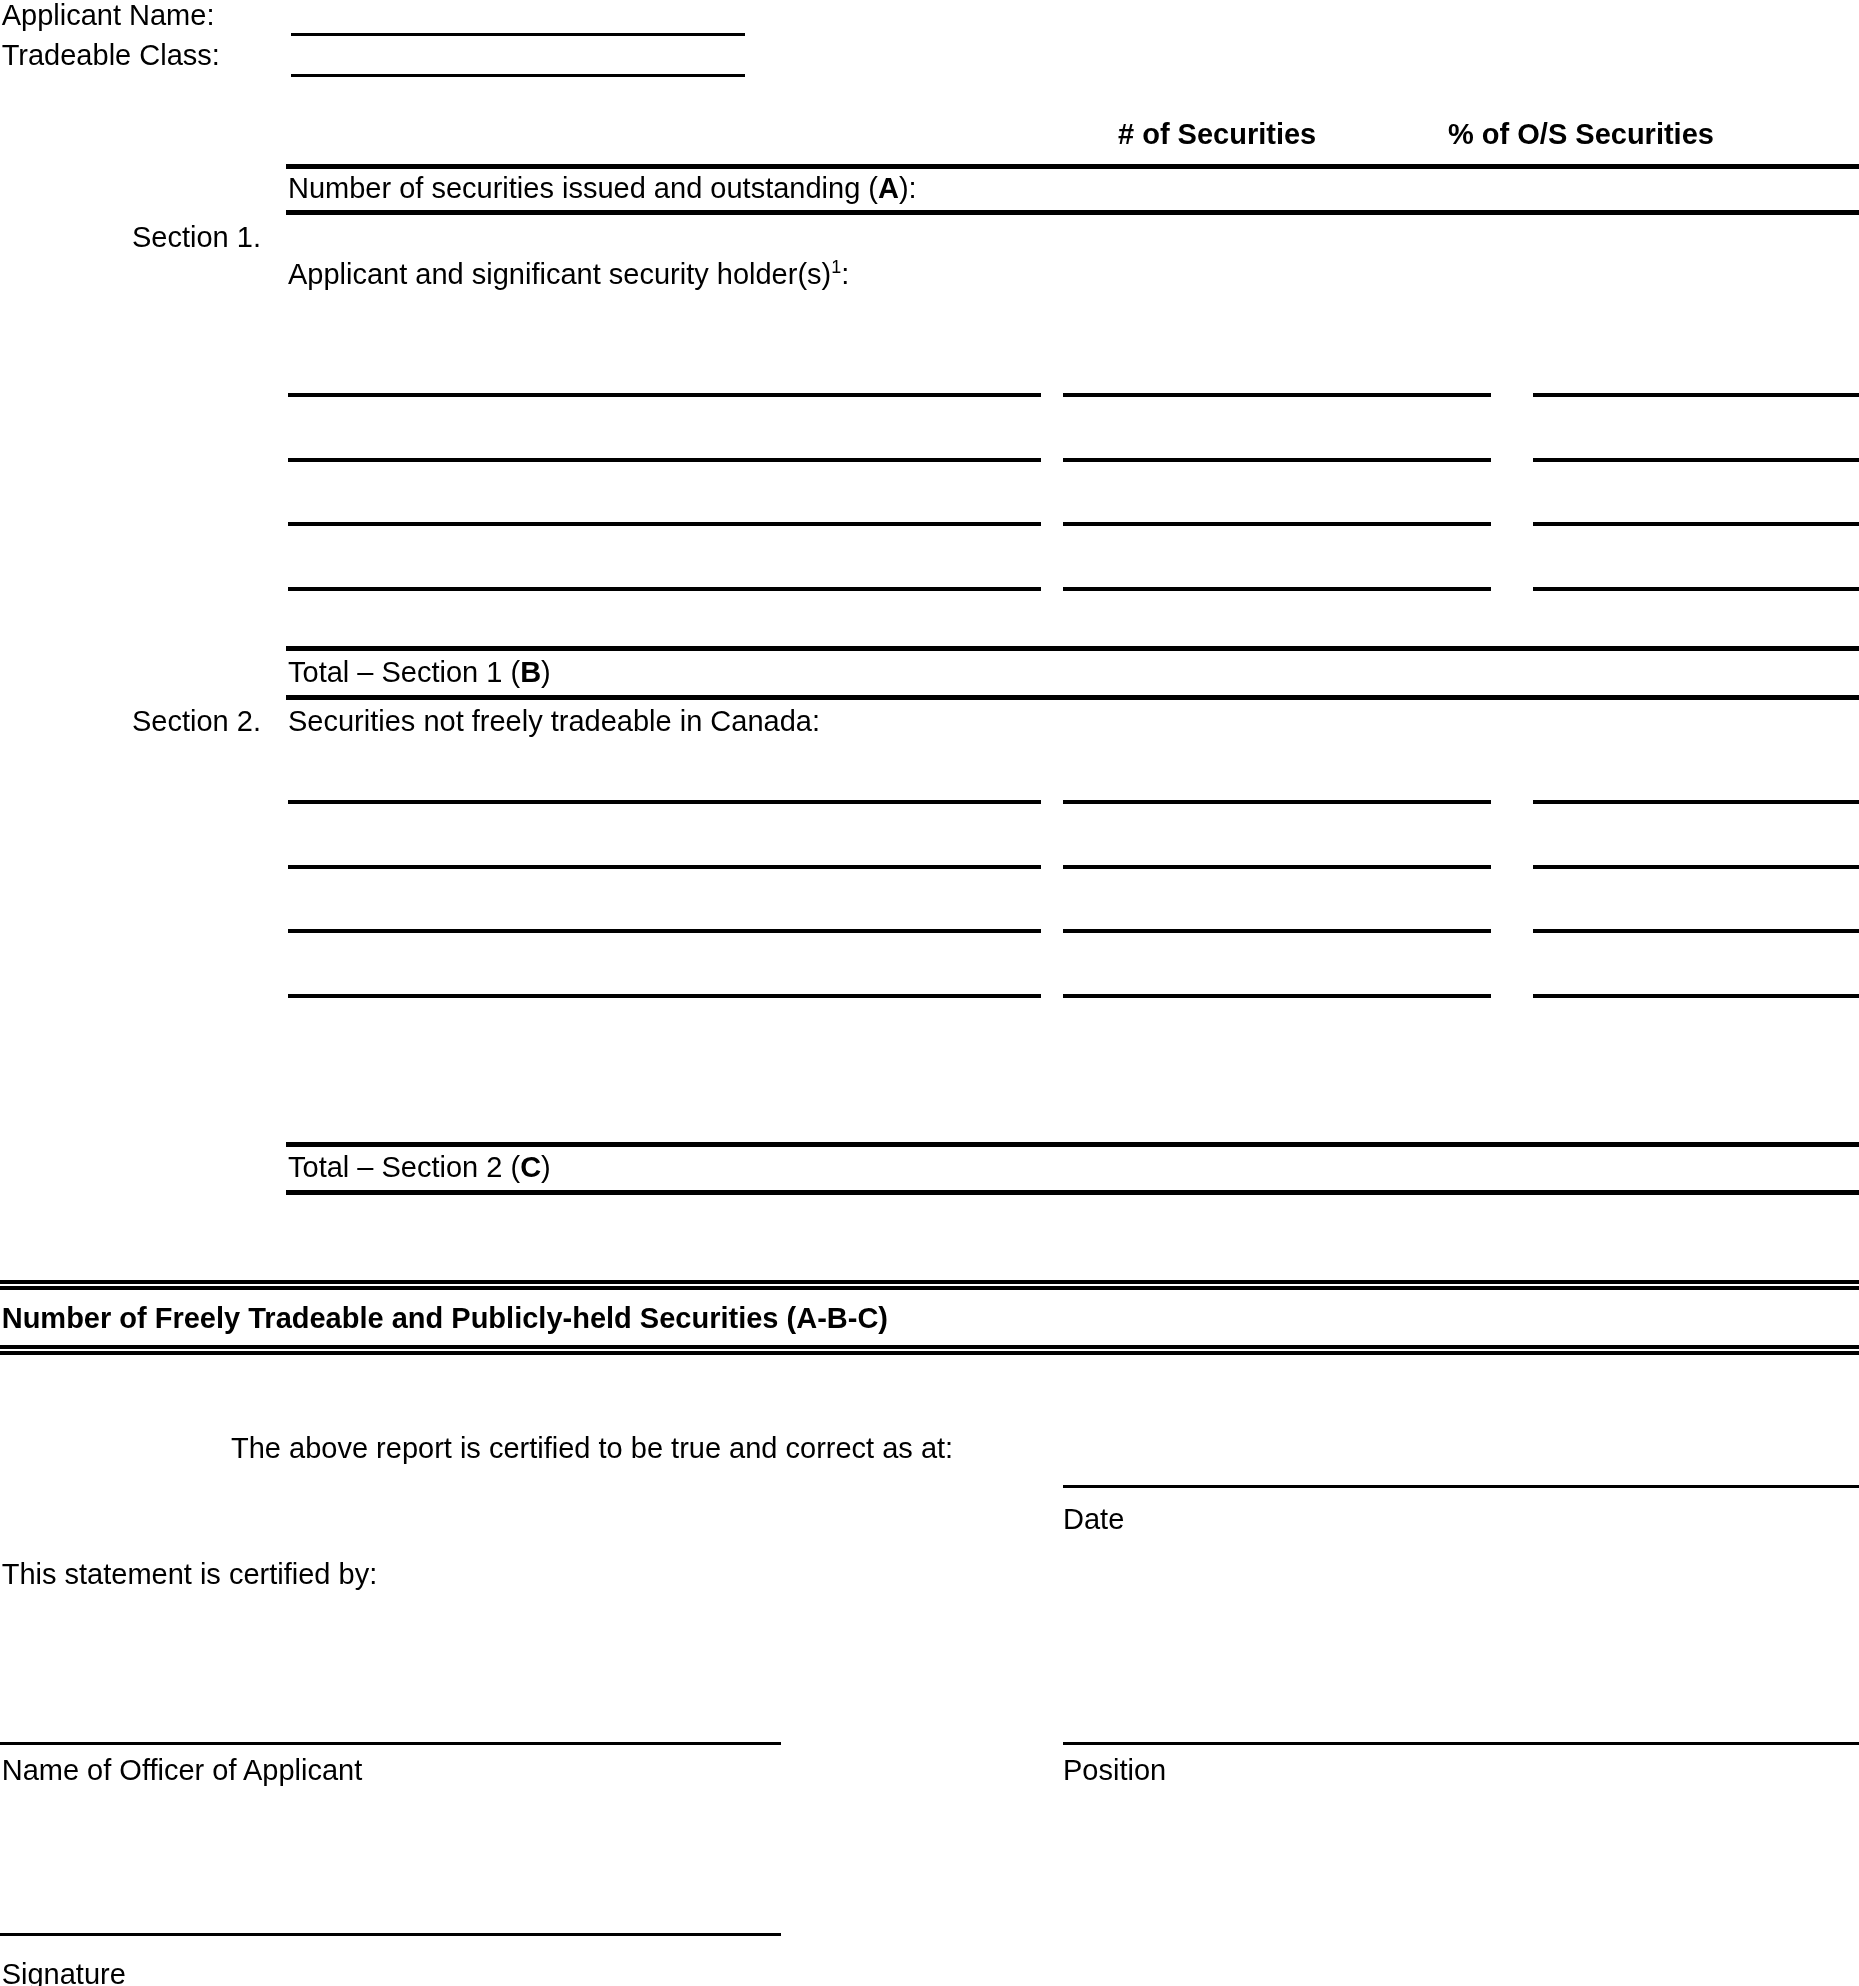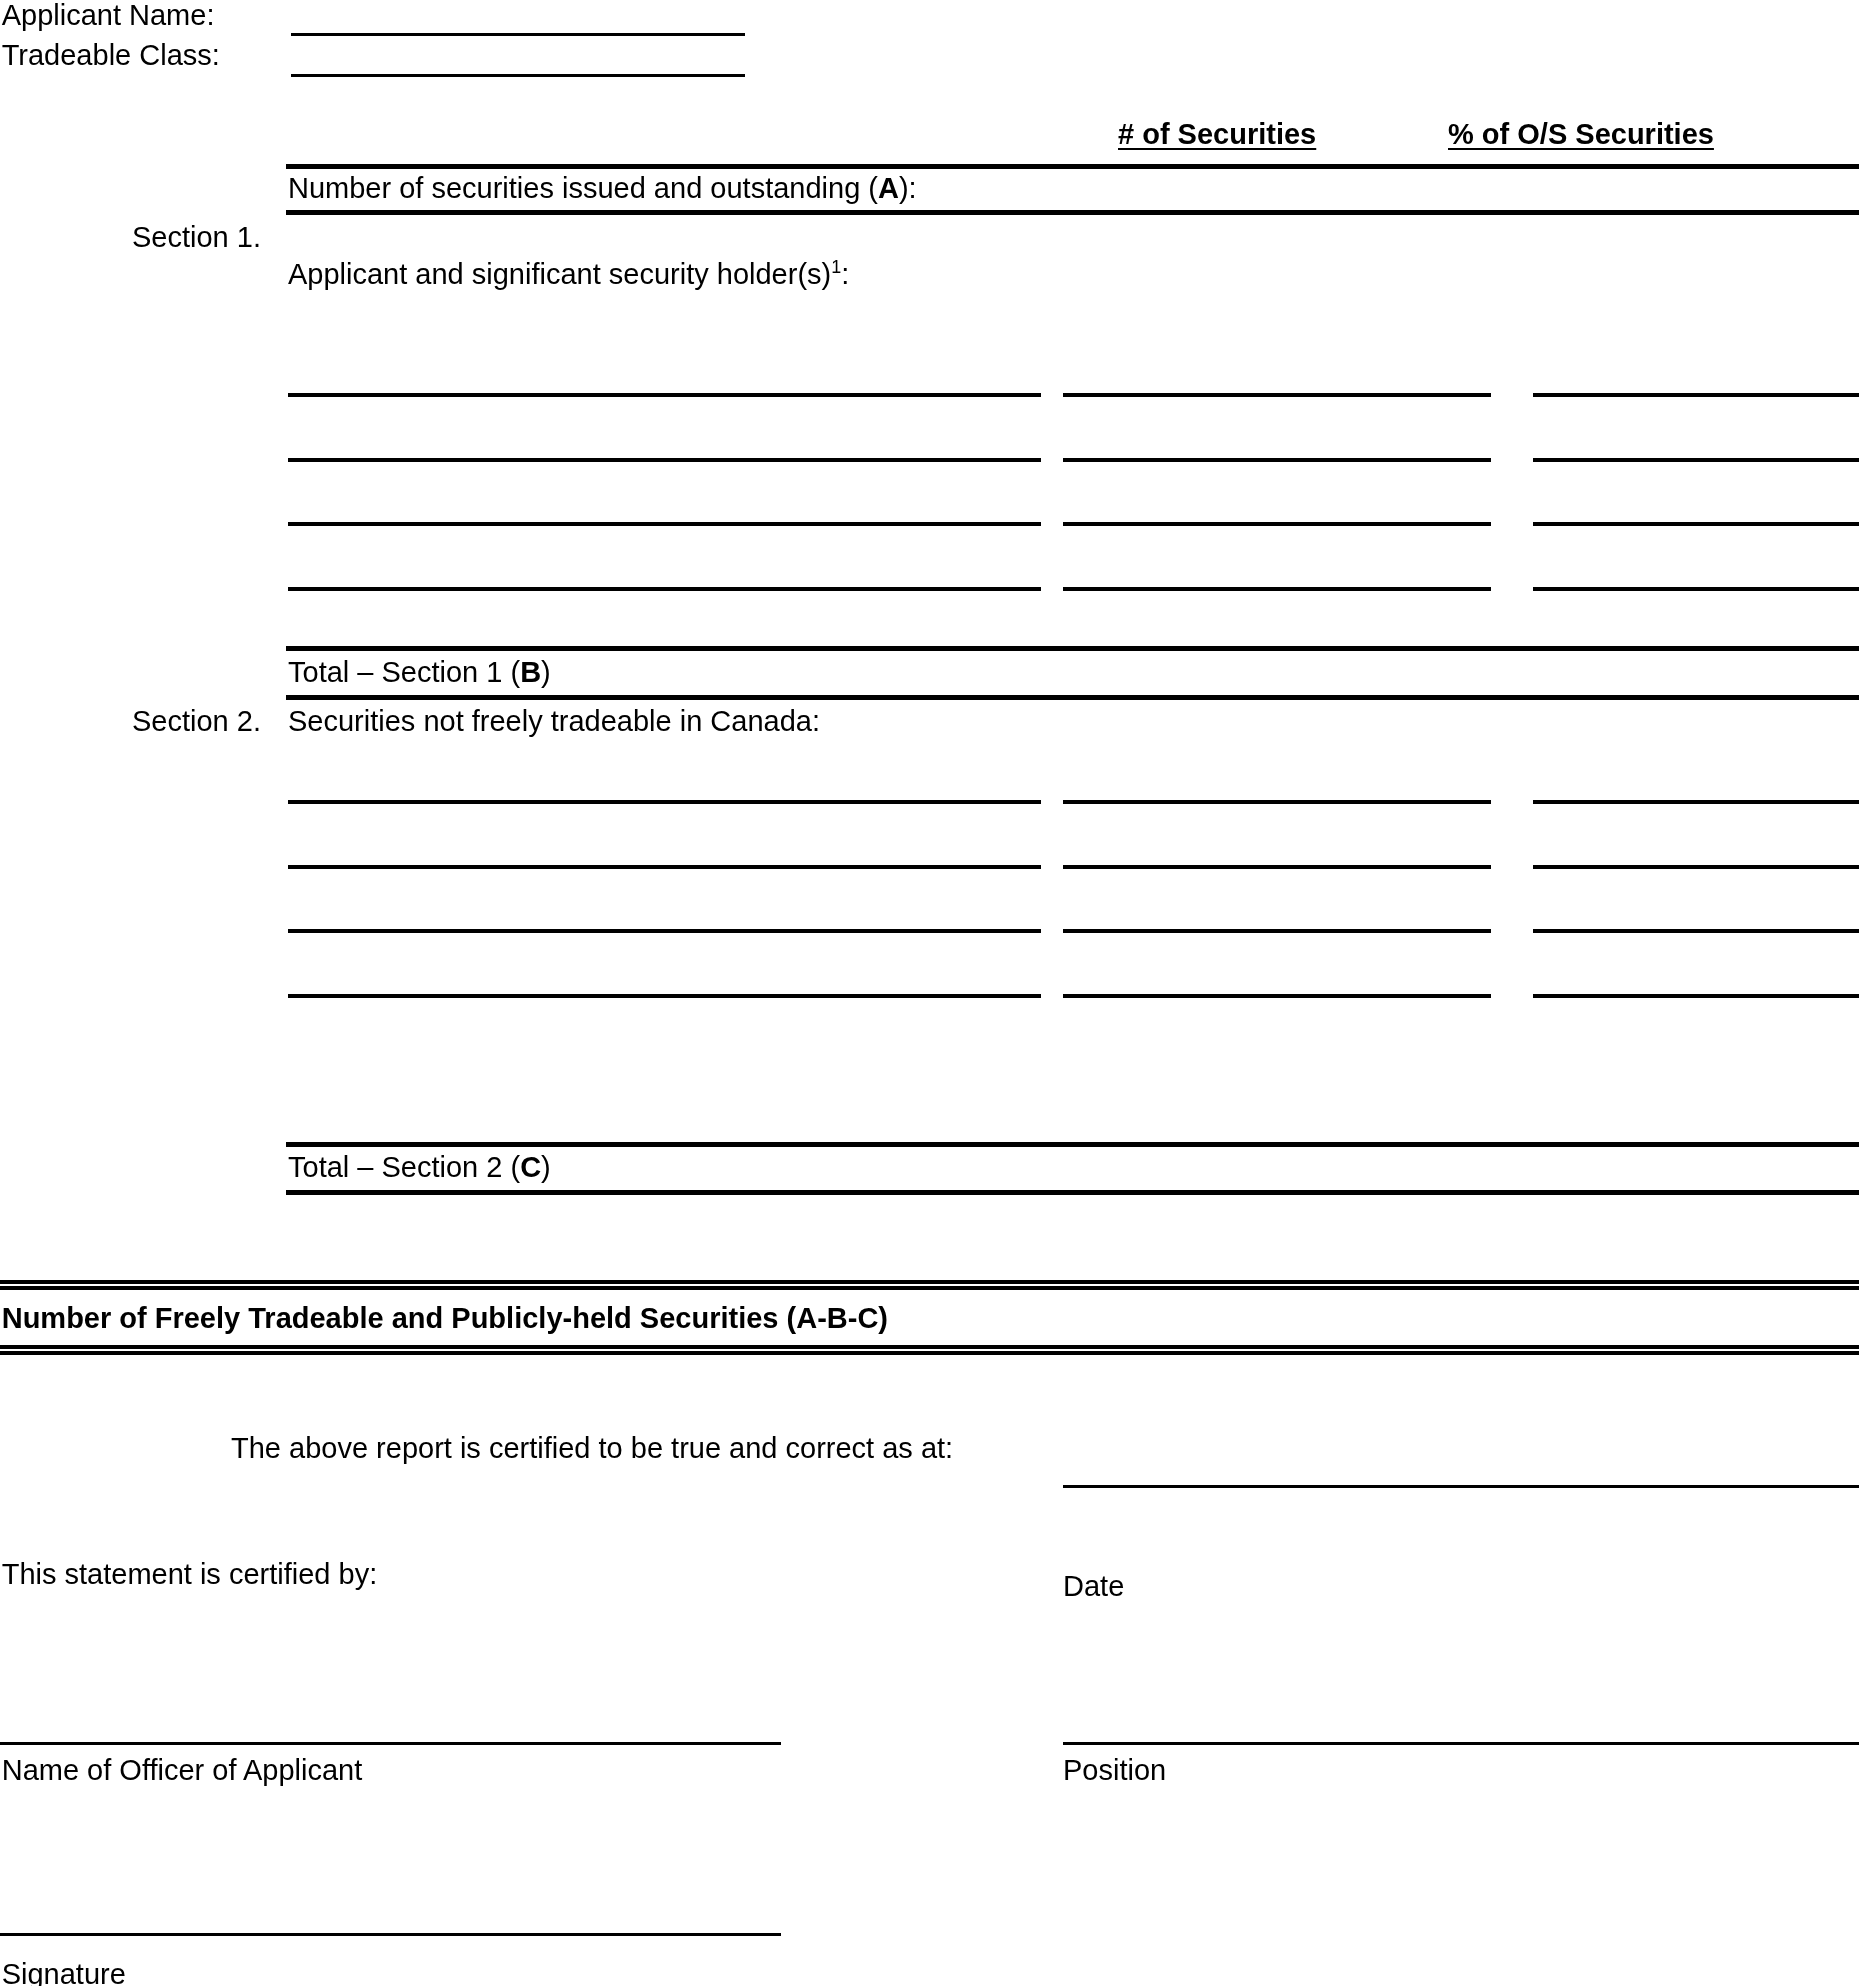--- a/index.html
+++ b/index.html
@@ -19,21 +19,21 @@
     overflow: hidden;
   }
   .txt {
     position: absolute;
     font-size: 29px;
     line-height: 35px;
     white-space: pre;
     color: #000;
   }
   .bold { font-weight: bold; }
-  .uline { text-decoration: underline; text-underline-offset: 4.4px; }
+  .uline { text-underline-offset: 4.4px; }
   sup { font-size: 0.62em; vertical-align: super; line-height: 0; }
 
   
   .rule {
     position: absolute;
     background: #000;
     height: 3.5px;
   }
   .rule-thin { height: 2.6px; }
   .rule-thick { height: 5.2px; }
@@ -120,21 +120,21 @@
   <div class="rule rule-thick" style="left:286px; top:1142px; width:1573px;"></div>
   <div class="txt" style="left:288px; top:1150px;"><span>Total – Section 2 (</span><span class="bold">C</span><span>)</span></div>
   <div class="rule rule-thick" style="left:286px; top:1190px; width:1573px;"></div>
 
   <div class="rule-double" style="left:0px; top:1280px; width:1860px;"></div>
   <div class="txt bold" style="left:1.7px; top:1301px;text-align:right;">Number of Freely Tradeable and Publicly-held Securities (A-B-C)</div>
   <div class="rule-double" style="left:0px; top:1345px; width:1860px;"></div>
 
   <div class="txt" style="left:231px; top:1431px;">The above report is certified to be true and correct as at:</div>
   <div class="rule rule-thin" style="left:1063px; top:1485px; width:797px;"></div>
-  <div class="txt" style="left:1063px; top:1569px;">Date</div>
+  <div class="txt" style="left:1063px; top:1502px;">Date</div>
 
   <div class="txt" style="left:1.7px; top:1557px;">This statement is certified by:</div>
 
   <div class="rule rule-thin" style="left:0px; top:1742px; width:781px;"></div>
   <div class="txt" style="left:1.7px; top:1753px;">Name of Officer of Applicant</div>
 
   <div class="rule rule-thin" style="left:1063px; top:1742px; width:797px;"></div>
   <div class="txt" style="left:1063px; top:1753px;">Position</div>
 
   <div class="rule rule-thin" style="left:0px; top:1933px; width:781px;"></div>

